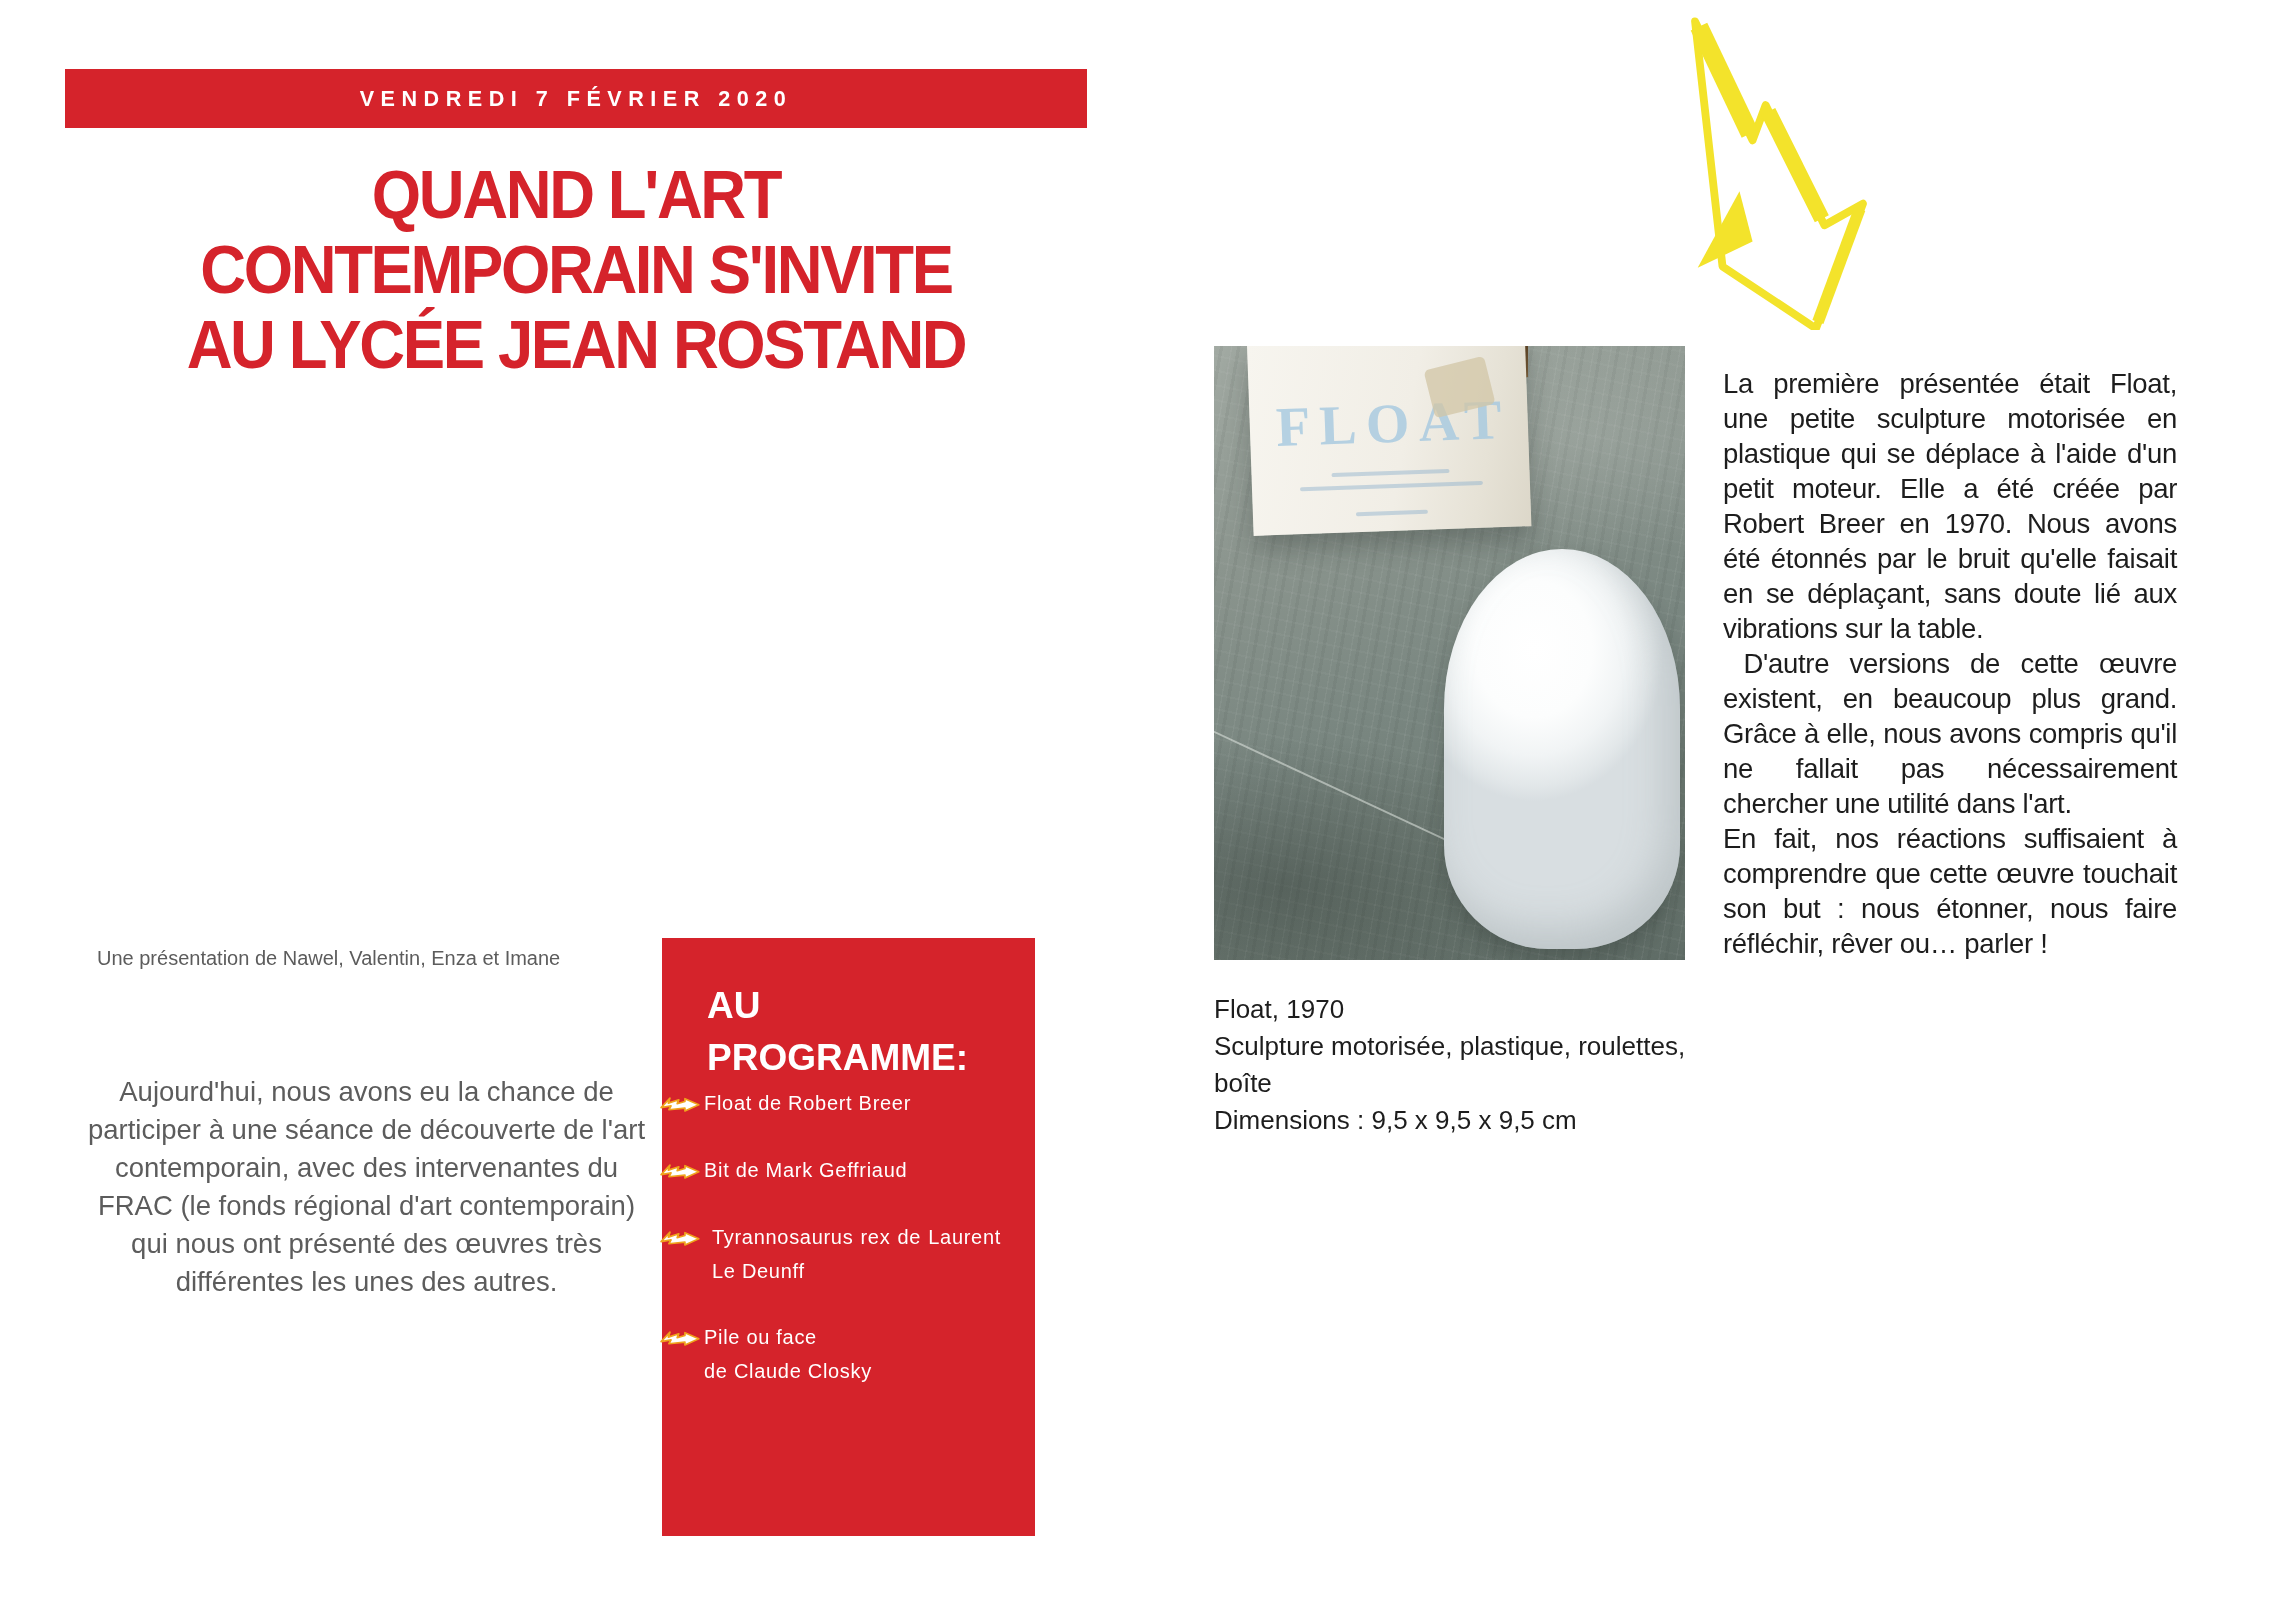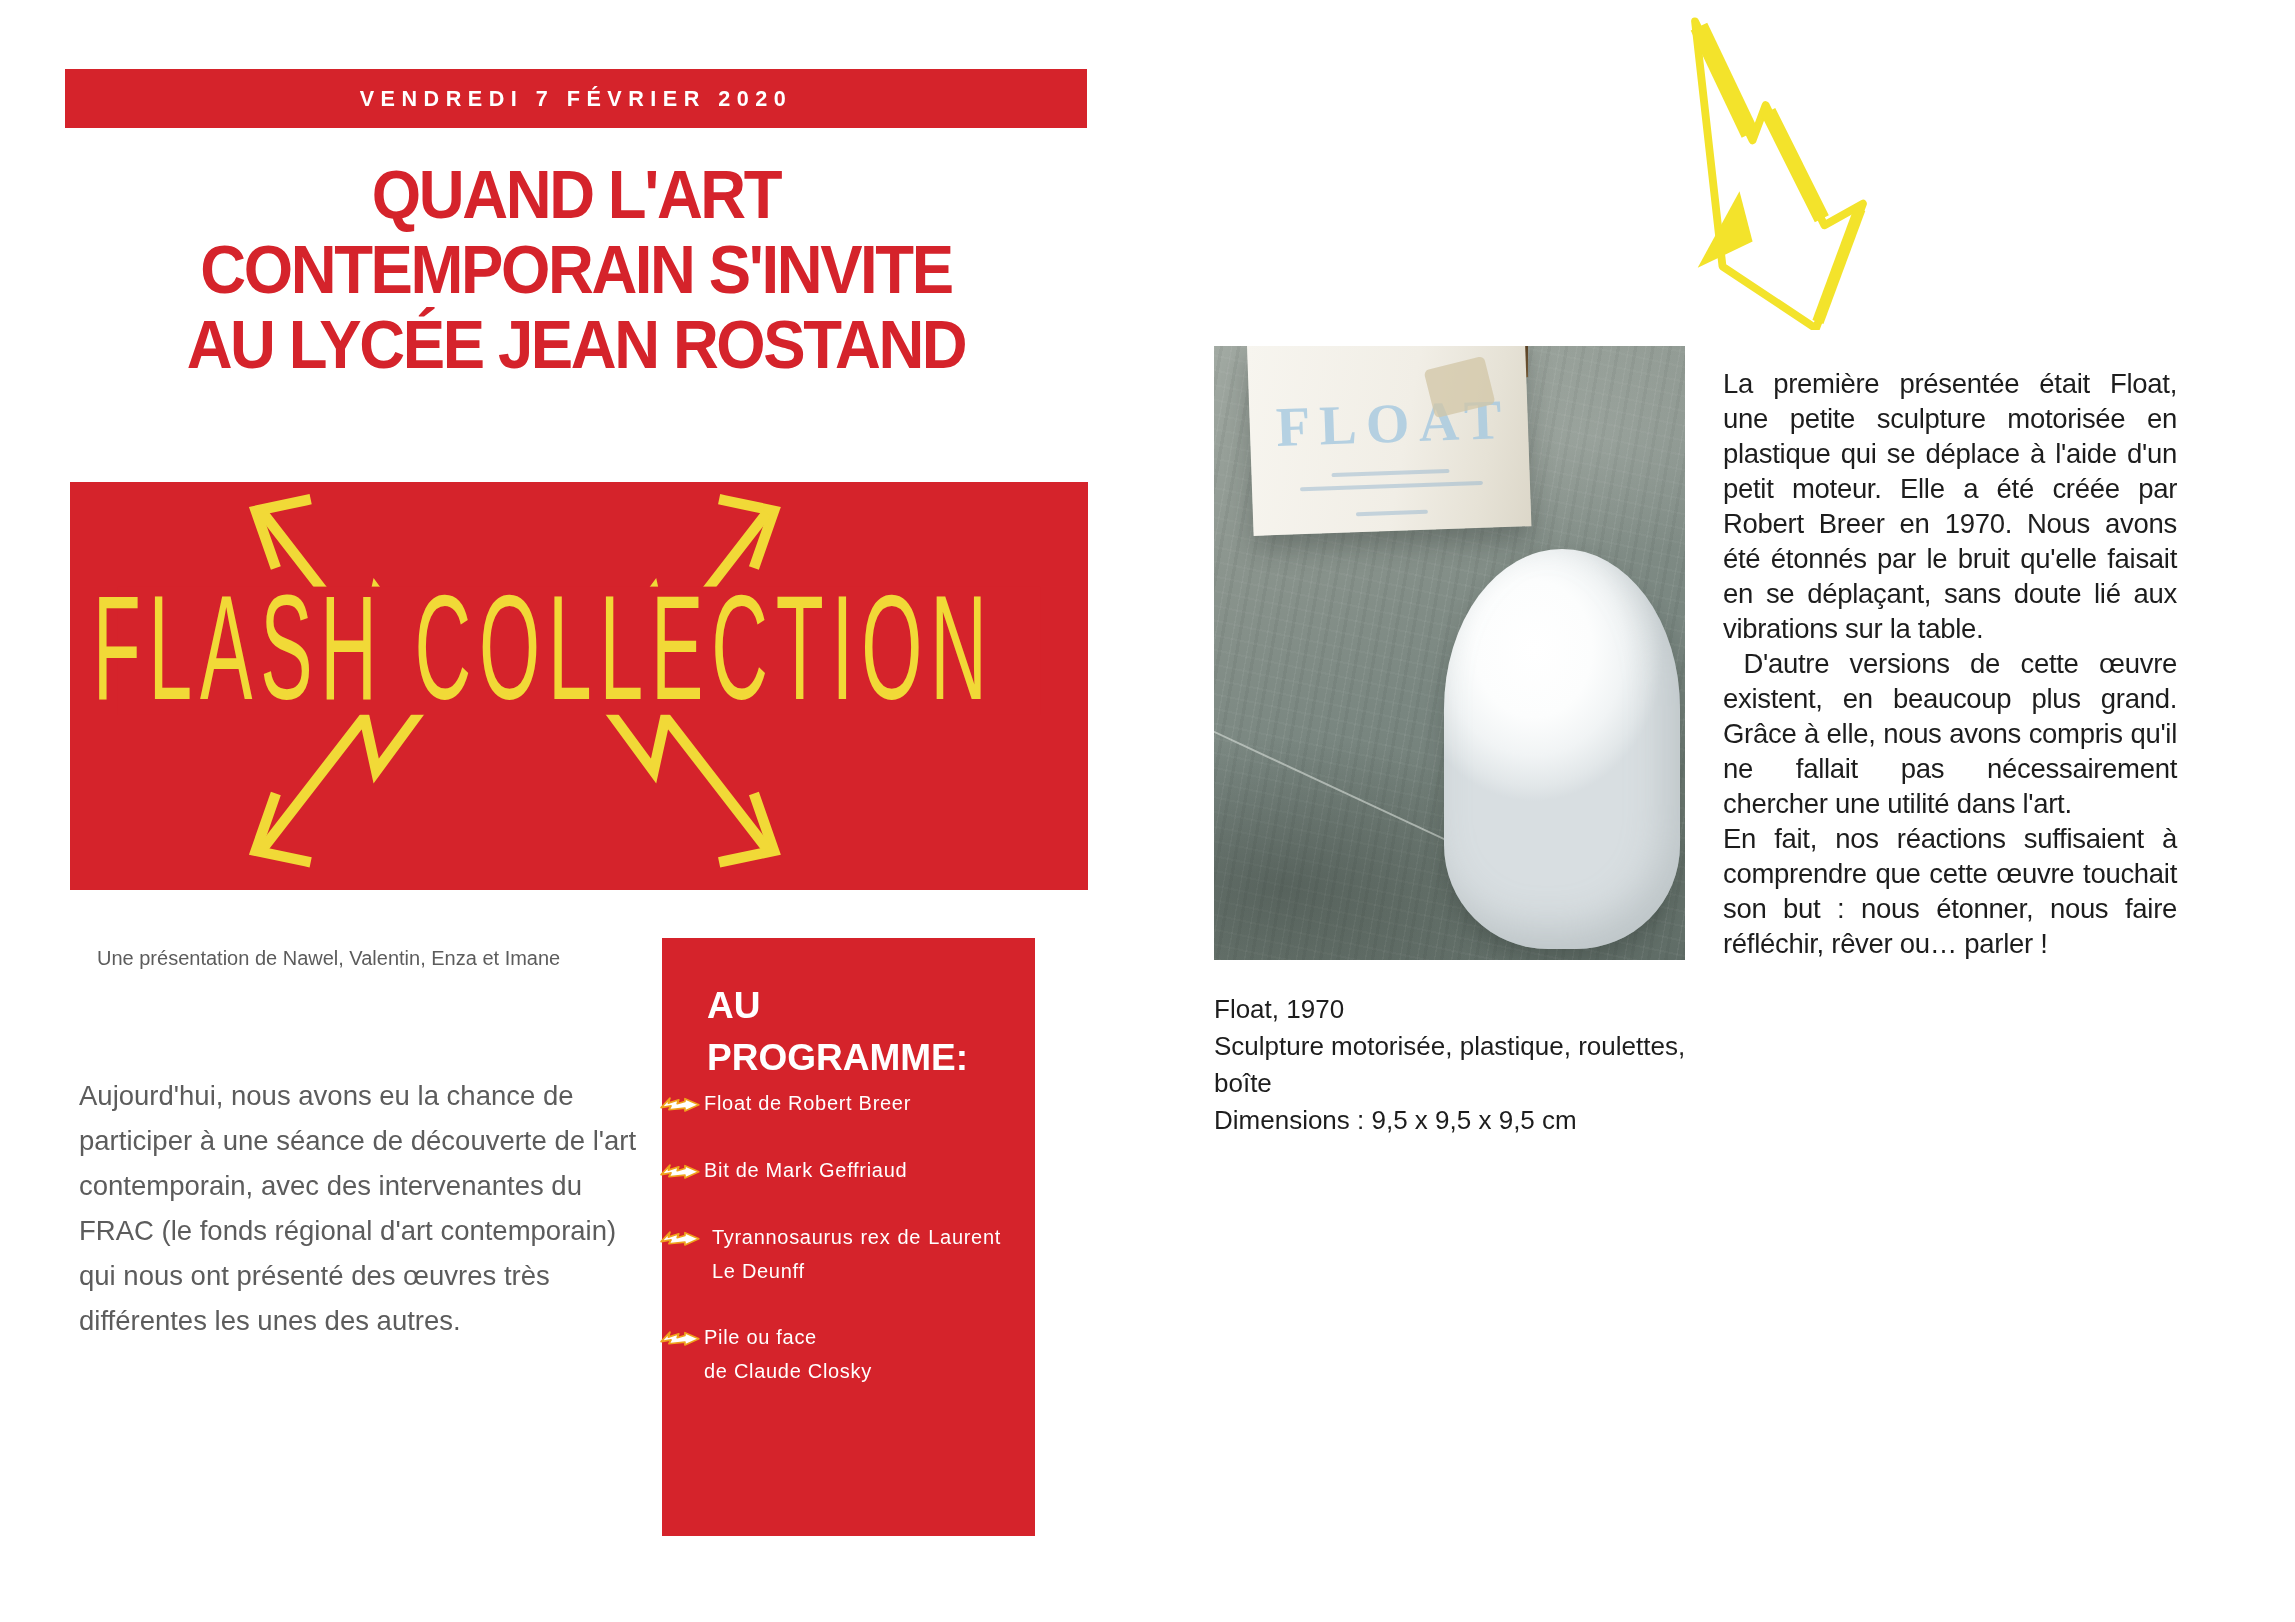--- a/index.html
+++ b/index.html
@@ -38,22 +38,22 @@
   .logo text{
     fill:var(--yellow);font-family:"Liberation Sans",sans-serif;font-size:60px;
     font-weight:500;letter-spacing:6px;text-anchor:middle;
   }
   
   .byline{
     position:absolute;left:97px;top:937px;width:569px;
     color:var(--body-gray);font-size:20px;line-height:43px;
   }
   .intro-par{
-    position:absolute;left:79px;top:1073px;width:563px;
-    color:var(--body-gray);font-size:27.5px;line-height:45px;
+    position:absolute;left:85px;top:1073px;width:563px;
+    color:var(--body-gray);font-size:27.5px;line-height:38px;text-align:center;
   }
   
   .programme{position:absolute;left:662px;top:938px;width:373px;height:598px;background:var(--red);}
   .prog-heading{
     position:absolute;left:707px;top:980px;width:288px;
     color:#fff;font-size:37px;font-weight:800;line-height:52px;letter-spacing:0;
   }
   .prog-row{position:absolute;left:660px;width:353px;}
   .prog-row .bolt{position:absolute;left:0;top:9.2px;width:41px;height:19.6px;}
   .prog-text{
@@ -140,46 +140,20 @@
 <body>
 
 <div class="page">
 
   <div class="banner">
     <span>VENDREDI 7 FÉVRIER 2020</span>
   </div>
 
   <h1 class="title">QUAND L'ART<br>CONTEMPORAIN S'INVITE<br>AU LYCÉE JEAN ROSTAND</h1>
 
-  <div class="logo">
-    <svg viewBox="0 0 778 312" preserveAspectRatio="none">
-      <rect class="bg" x="0" y="0" width="778" height="312"></rect>
-
-      <g>
-        <path class="arrow" d="M 180,14 L 142,22 L 156,62"></path>
-        <path class="arrow" d="M 150,27 L 225,124 L 234,83 L 292,162"></path>
-      </g>
-      <g>
-        <path class="arrow" d="M 500,14 L 538,22 L 524,62"></path>
-        <path class="arrow" d="M 530,27 L 455,124 L 446,83 L 388,162"></path>
-      </g>
-      <g>
-        <path class="arrow" d="M 180,290 L 142,282 L 156,242"></path>
-        <path class="arrow" d="M 150,277 L 225,180 L 234,221 L 292,142"></path>
-      </g>
-      <g>
-        <path class="arrow" d="M 500,290 L 538,282 L 524,242"></path>
-        <path class="arrow" d="M 530,277 L 455,180 L 446,221 L 388,142"></path>
-      </g>
-      <rect class="band" x="36" y="80" width="706" height="98"></rect>
-      <g transform="translate(362,166) scale(1,1.9)">
-        <text x="0" y="0">FLASH COLLECTION</text>
-      </g>
-    </svg>
-  </div>
 
   <p class="byline">Une présentation de Nawel, Valentin, Enza et Imane</p>
   <p class="intro-par">Aujourd'hui, nous avons eu la chance de participer à une séance de découverte de l'art contemporain, avec des intervenantes du FRAC (le fonds régional d'art contemporain) qui nous ont présenté des œuvres très différentes les unes des autres.</p>
 
   <div class="programme"></div>
   <div class="prog-heading">AU PROGRAMME:</div>
 
   <div class="prog-row row1">
     <svg class="bolt" viewBox="0 0 74 34">
       <polygon class="bolt-shape" points="2,22 18,5 15,14 34,8 31,15 45,11 45,6 70,17 45,28 45,23 16,26 20,19"></polygon>

